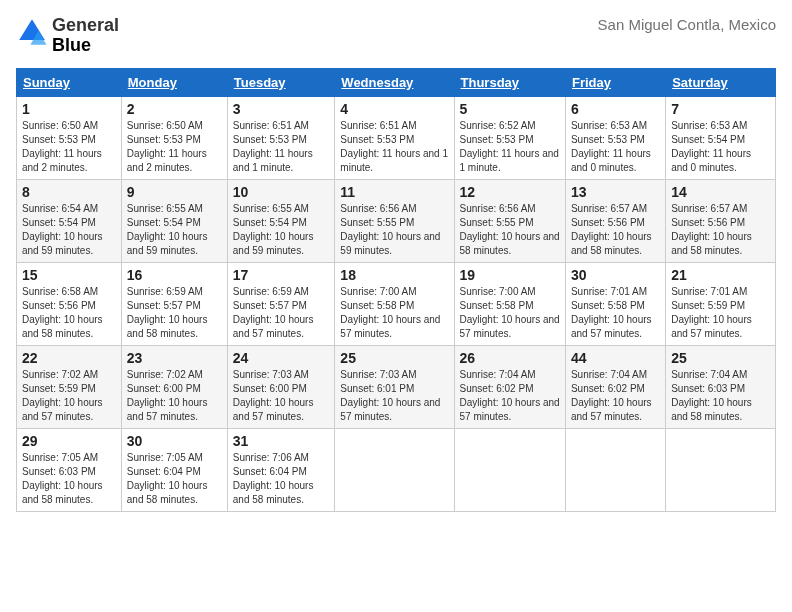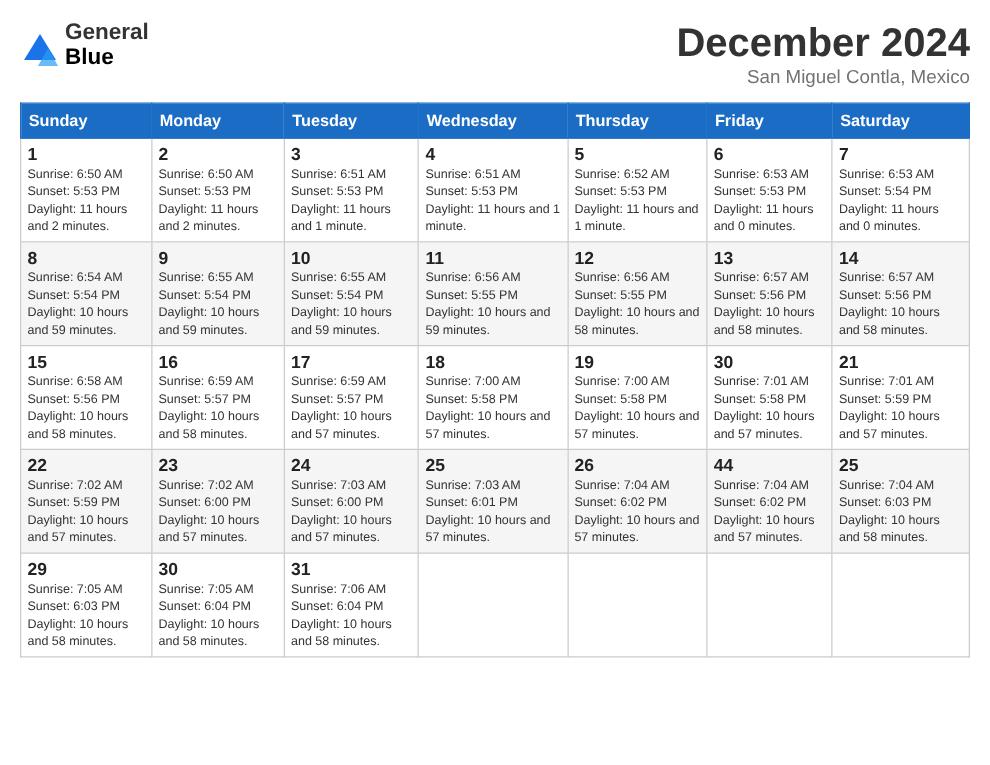--- a/index.html
+++ b/index.html
@@ -11,21 +11,21 @@
       padding: 16px;
     }
     .header {
       display: flex;
       justify-content: space-between;
       align-items: flex-start;
       margin-bottom: 12px;
     }
     .logo {
       display: flex;
-      align-items: flex-end;
+      align-items: flex-start;
       gap: 4px;
     }
     .logo-text {
       font-size: 18px;
       font-weight: bold;
       line-height: 1.1;
     }
     .logo-general { color: #333; }
     .logo-blue { color: #000000; }
     .logo-icon {
@@ -50,20 +50,21 @@
       font-size: 11px;
     }
     th {
       background: #1a6cc4;
       color: #fff;
       text-align: left;
       padding: 6px 6px;
       font-size: 13px;
       font-weight: bold;
       border: 1px solid #1a6cc4;
+      text-decoration: underline;
     }
     td {
       border: 1px solid #ccc;
       vertical-align: top;
       padding: 4px 5px;
       height: 80px;
       background: #fff;
     }
     tr:nth-child(even) td {
       background: #f5f5f5;
@@ -92,21 +93,20 @@
     <svg class="logo-icon" viewBox="0 0 40 40">
       <polygon points="20,4 36,30 4,30" fill="#1a73e8"></polygon>
       <polygon points="28,18 38,36 18,36" fill="#2a9df4" opacity="0.7"></polygon>
     </svg>
     <div class="logo-text">
       <span class="logo-general">General</span><br>
       <span class="logo-blue">Blue</span>
     </div>
   </div>
   <div class="title-block">
-    <div class="month-title">December 2024</div>
     <div class="location">San Miguel Contla, Mexico</div>
   </div>
 </div>
 
 <table>
   <thead>
     <tr>
       <th>Sunday</th>
       <th>Monday</th>
       <th>Tuesday</th>

